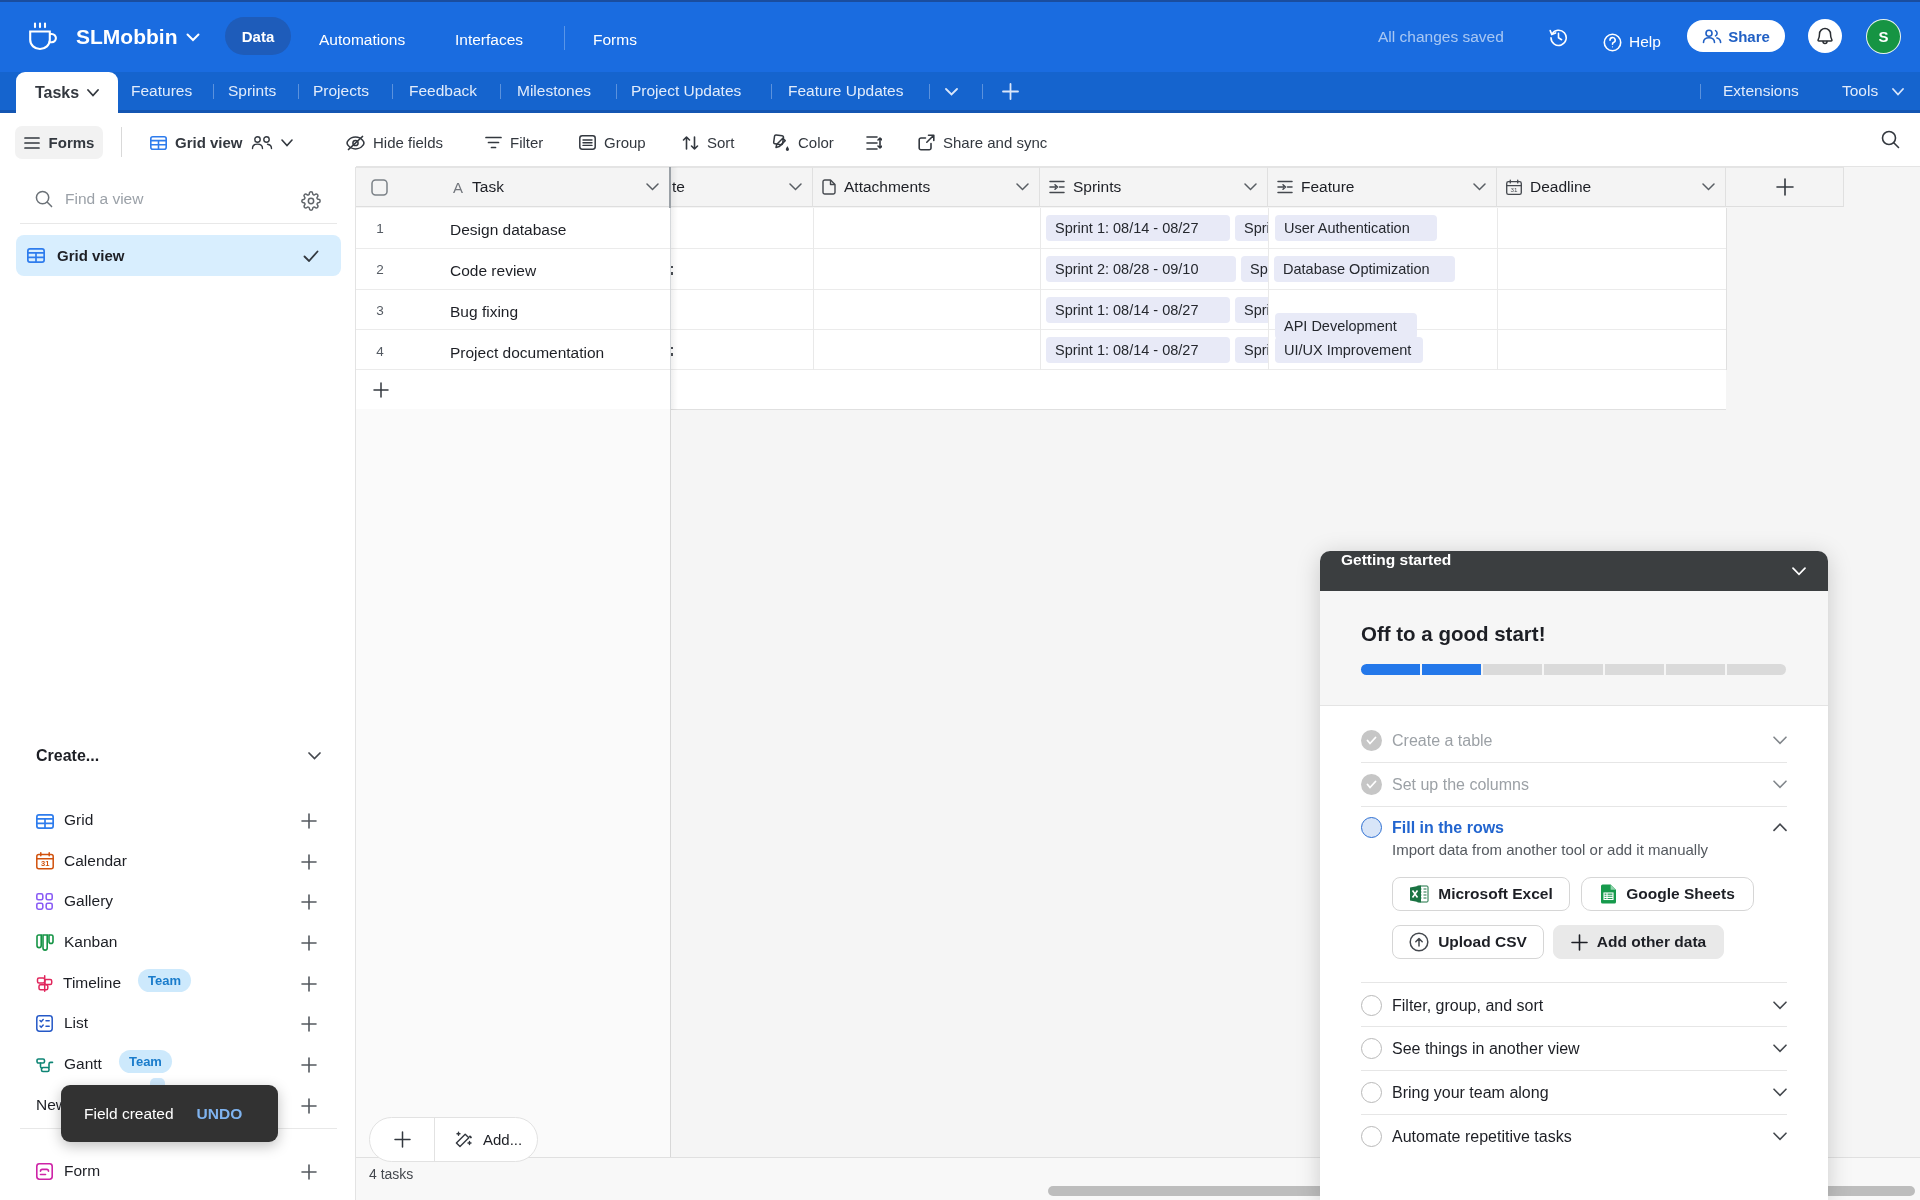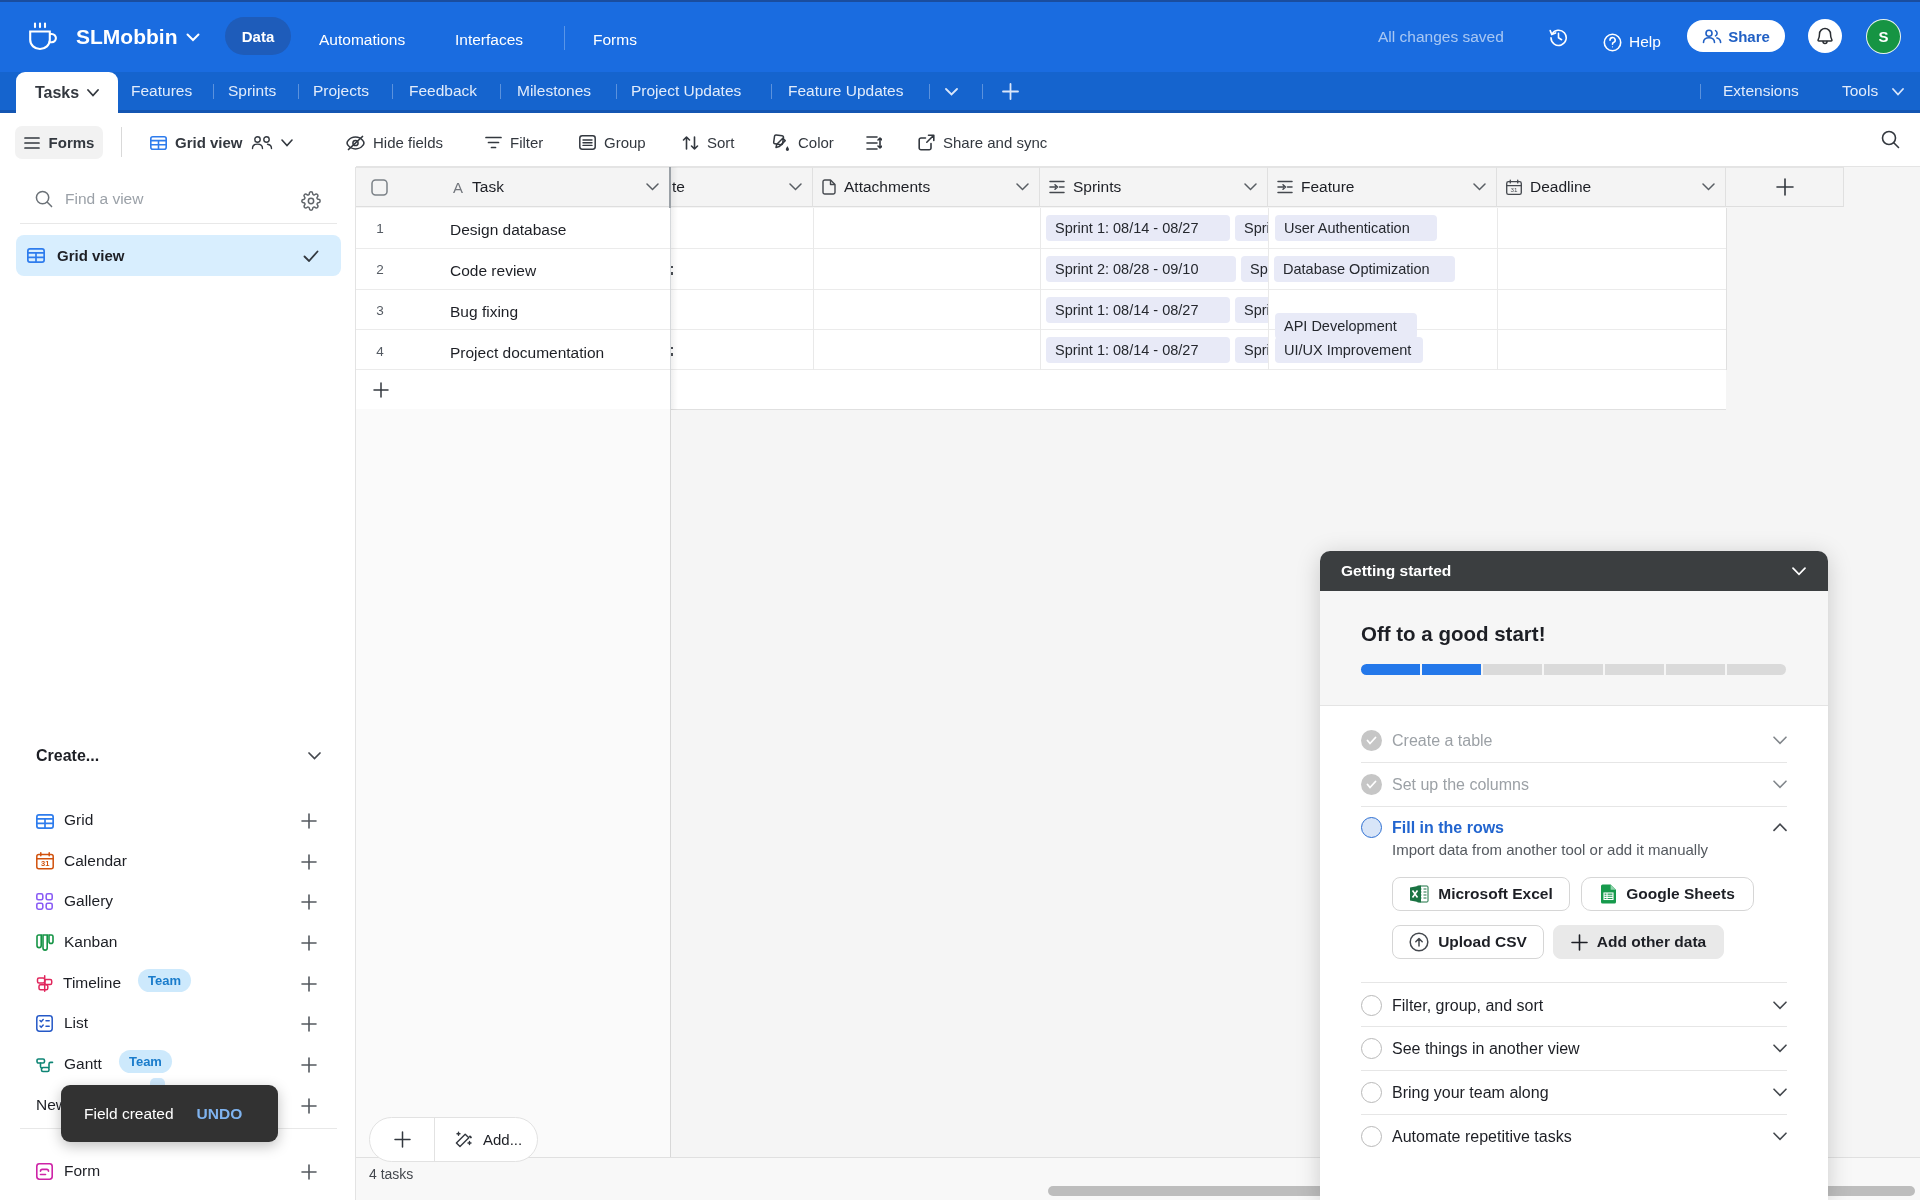--- a/index.html
+++ b/index.html
@@ -54,21 +54,21 @@
   .pill { position:absolute; background:#e8eaf7; border-radius:4px; height:26px; display:flex; align-items:center; padding:0 9px; font-size:14.5px; color:#25282e; white-space:nowrap; overflow:hidden; }
   .frozenedge { position:absolute; left:669px; top:167px; width:2px; height:41px; background:#9aa0a6; }
   .frozenshadow { position:absolute; left:671px; top:167px; width:7px; height:243px; background:linear-gradient(to right, rgba(0,0,0,0.06), rgba(0,0,0,0)); }
   .addrowplus { position:absolute; left:356px; top:370px; width:1370px; height:40px; background:#fff; border-bottom:1px solid #e0e0e0; }
   .sumbar { position:absolute; left:356px; top:1157px; width:1564px; height:43px; background:#f8f8f8; border-top:1px solid #e0e0e0; }
   .addpill { position:absolute; left:369px; top:1117px; width:169px; height:45px; background:#fff; border:1px solid #e2e2e2; border-radius:23px; display:flex; align-items:center; }
   .hthumb { position:absolute; left:1048px; top:1186px; width:867px; height:10px; background:#bdbdbd; border-radius:5px; }
 
   
   .panel { transform:translateZ(0); position:absolute; left:1320px; top:551px; width:508px; height:649px; background:#fff; border-radius:10px 10px 0 0; box-shadow:0 4px 24px rgba(0,0,0,0.18); }
-  .panelhdr { position:absolute; left:0; top:0; width:508px; height:40px; background:#3b3e40; border-radius:10px 10px 0 0; display:flex; align-items:center; color:#fff; font-size:15.5px; font-weight:bold; padding-left:21px; }
+  .panelhdr { position:absolute; left:0; top:0; width:508px; height:40px; background:#3b3e40; border-radius:10px 10px 0 0; display:flex; color:#fff; font-size:15.5px; font-weight:bold; padding-left:21px; }
   .panelgray { position:absolute; left:0; top:40px; width:508px; height:115px; background:#f6f6f6; border-bottom:1px solid #e4e4e4; }
   .ptitle { position:absolute; left:41px; top:71px; font-size:20.5px; font-weight:bold; color:#1d1f25; }
   .pbar { position:absolute; left:41px; top:113px; height:11px; display:flex; gap:2px; }
   .pseg { width:59px; height:11px; background:#dadada; }
   .pseg.b { background:#2478ea; }
   .citem { position:absolute; left:41px; width:426px; display:flex; align-items:center; gap:10px; font-size:16px; }
   .ccirc { width:21px; height:21px; border-radius:50%; flex:none; }
   .ccirc.done { background:#c6c6c6; display:flex; align-items:center; justify-content:center; }
   .ccirc.empty { border:1.5px solid #b9b9b9; background:#fff; }
   .ccirc.active { border:1.5px solid #2d6fd2; background:#d8e5f8; }

